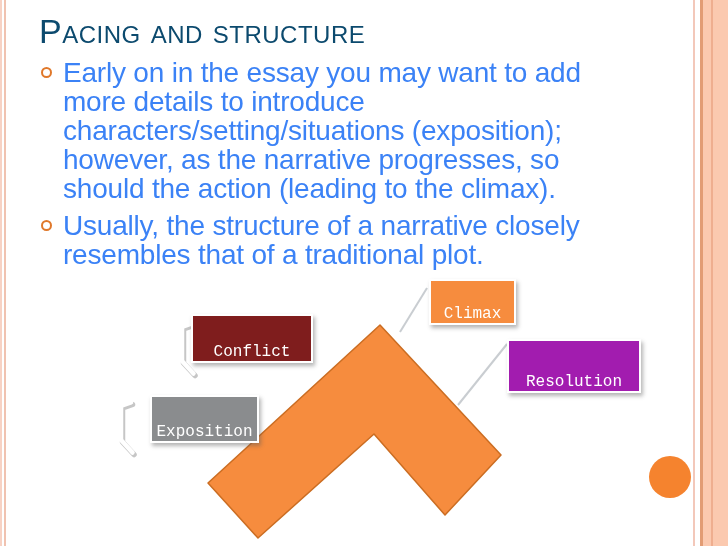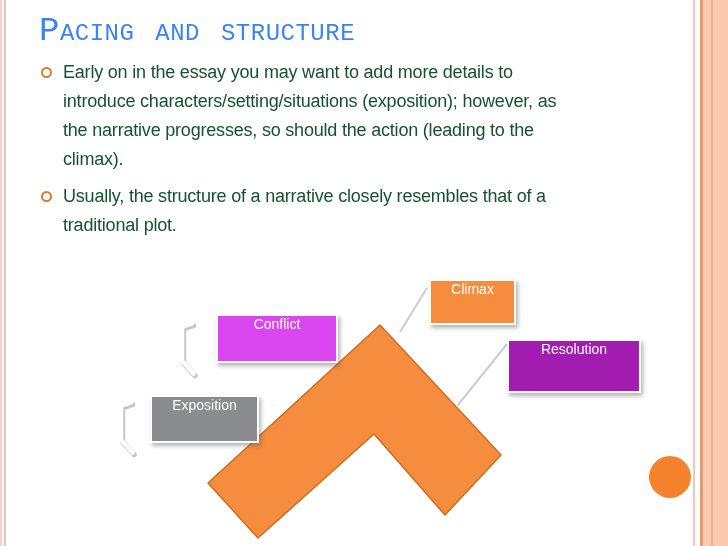--- a/index.html
+++ b/index.html
@@ -18,59 +18,59 @@
   .stripe.r1{left:692.5px;width:2px;background:#f3c8ba;}
   .stripe.r2{left:699.5px;width:3.5px;background:#e29c74;}
   .stripe.r3{left:703px;width:25px;background:#fbc9af;}
   .stripe.r4{left:710.5px;width:2.5px;background:#efae8f;}
   
   .title{
     position:absolute;left:39px;top:10px;
     font-variant:small-caps;
     font-size:34px;line-height:1.25;
     font-weight:400;
-    color:#3b82f6;
+    color:#0c4a6e;
     letter-spacing:.5px;
     white-space:nowrap;
-    font-family:Liberation Mono, monospace;
   }
   
   .bullets{
     position:absolute;left:40px;top:58px;width:545px;
     margin:0;padding:0;list-style:none;
   }
   .bullets li{
     position:relative;
     padding-left:23px;
     margin:0 0 8px 0;
-    font-size:18px;line-height:29px;
-    color:#14532d;
+    font-size:28px;line-height:29px;
+    color:#3b82f6;
     letter-spacing:-0.2px;
   }
   .bullets li .marker{
     position:absolute;left:1px;top:9px;
     width:7px;height:7px;
     border:2.5px solid #e0782a;
     border-radius:50%;
     background:transparent;
   }
   
   .diagram-svg{position:absolute;left:0;top:0;width:728px;height:546px;}
   
   .node{
     position:absolute;
-    display:flex;align-items:flex-start;justify-content:center;
+    display:flex;align-items:flex-end;justify-content:center;
     border:2px solid #ffffff;
     box-shadow:2px 3px 4px rgba(90,90,90,.45);
     color:#ffffff;
-    font-size:14px;
+    font-size:16px;
     text-align:center;
+    font-family:Liberation Mono, monospace;
   }
   .node.exposition{left:150px;top:395px;width:105px;height:44px;background:#8a8c8e;}
-  .node.conflict  {left:216px;top:314px;width:118px;height:45px;background:#d946ef;}
+  .node.conflict  {left:191px;top:314px;width:118px;height:45px;background:#7f1d1d;}
   .node.climax    {left:429px;top:279px;width:83px;height:42px;background:#f68c3e;}
   .node.resolution{left:507px;top:339px;width:130px;height:50px;background:#a21caf;}
 </style>
 </head>
 <body>
 
 <div class="slide">
 
   <div class="stripe l1"></div>
   <div class="stripe l2"></div>

